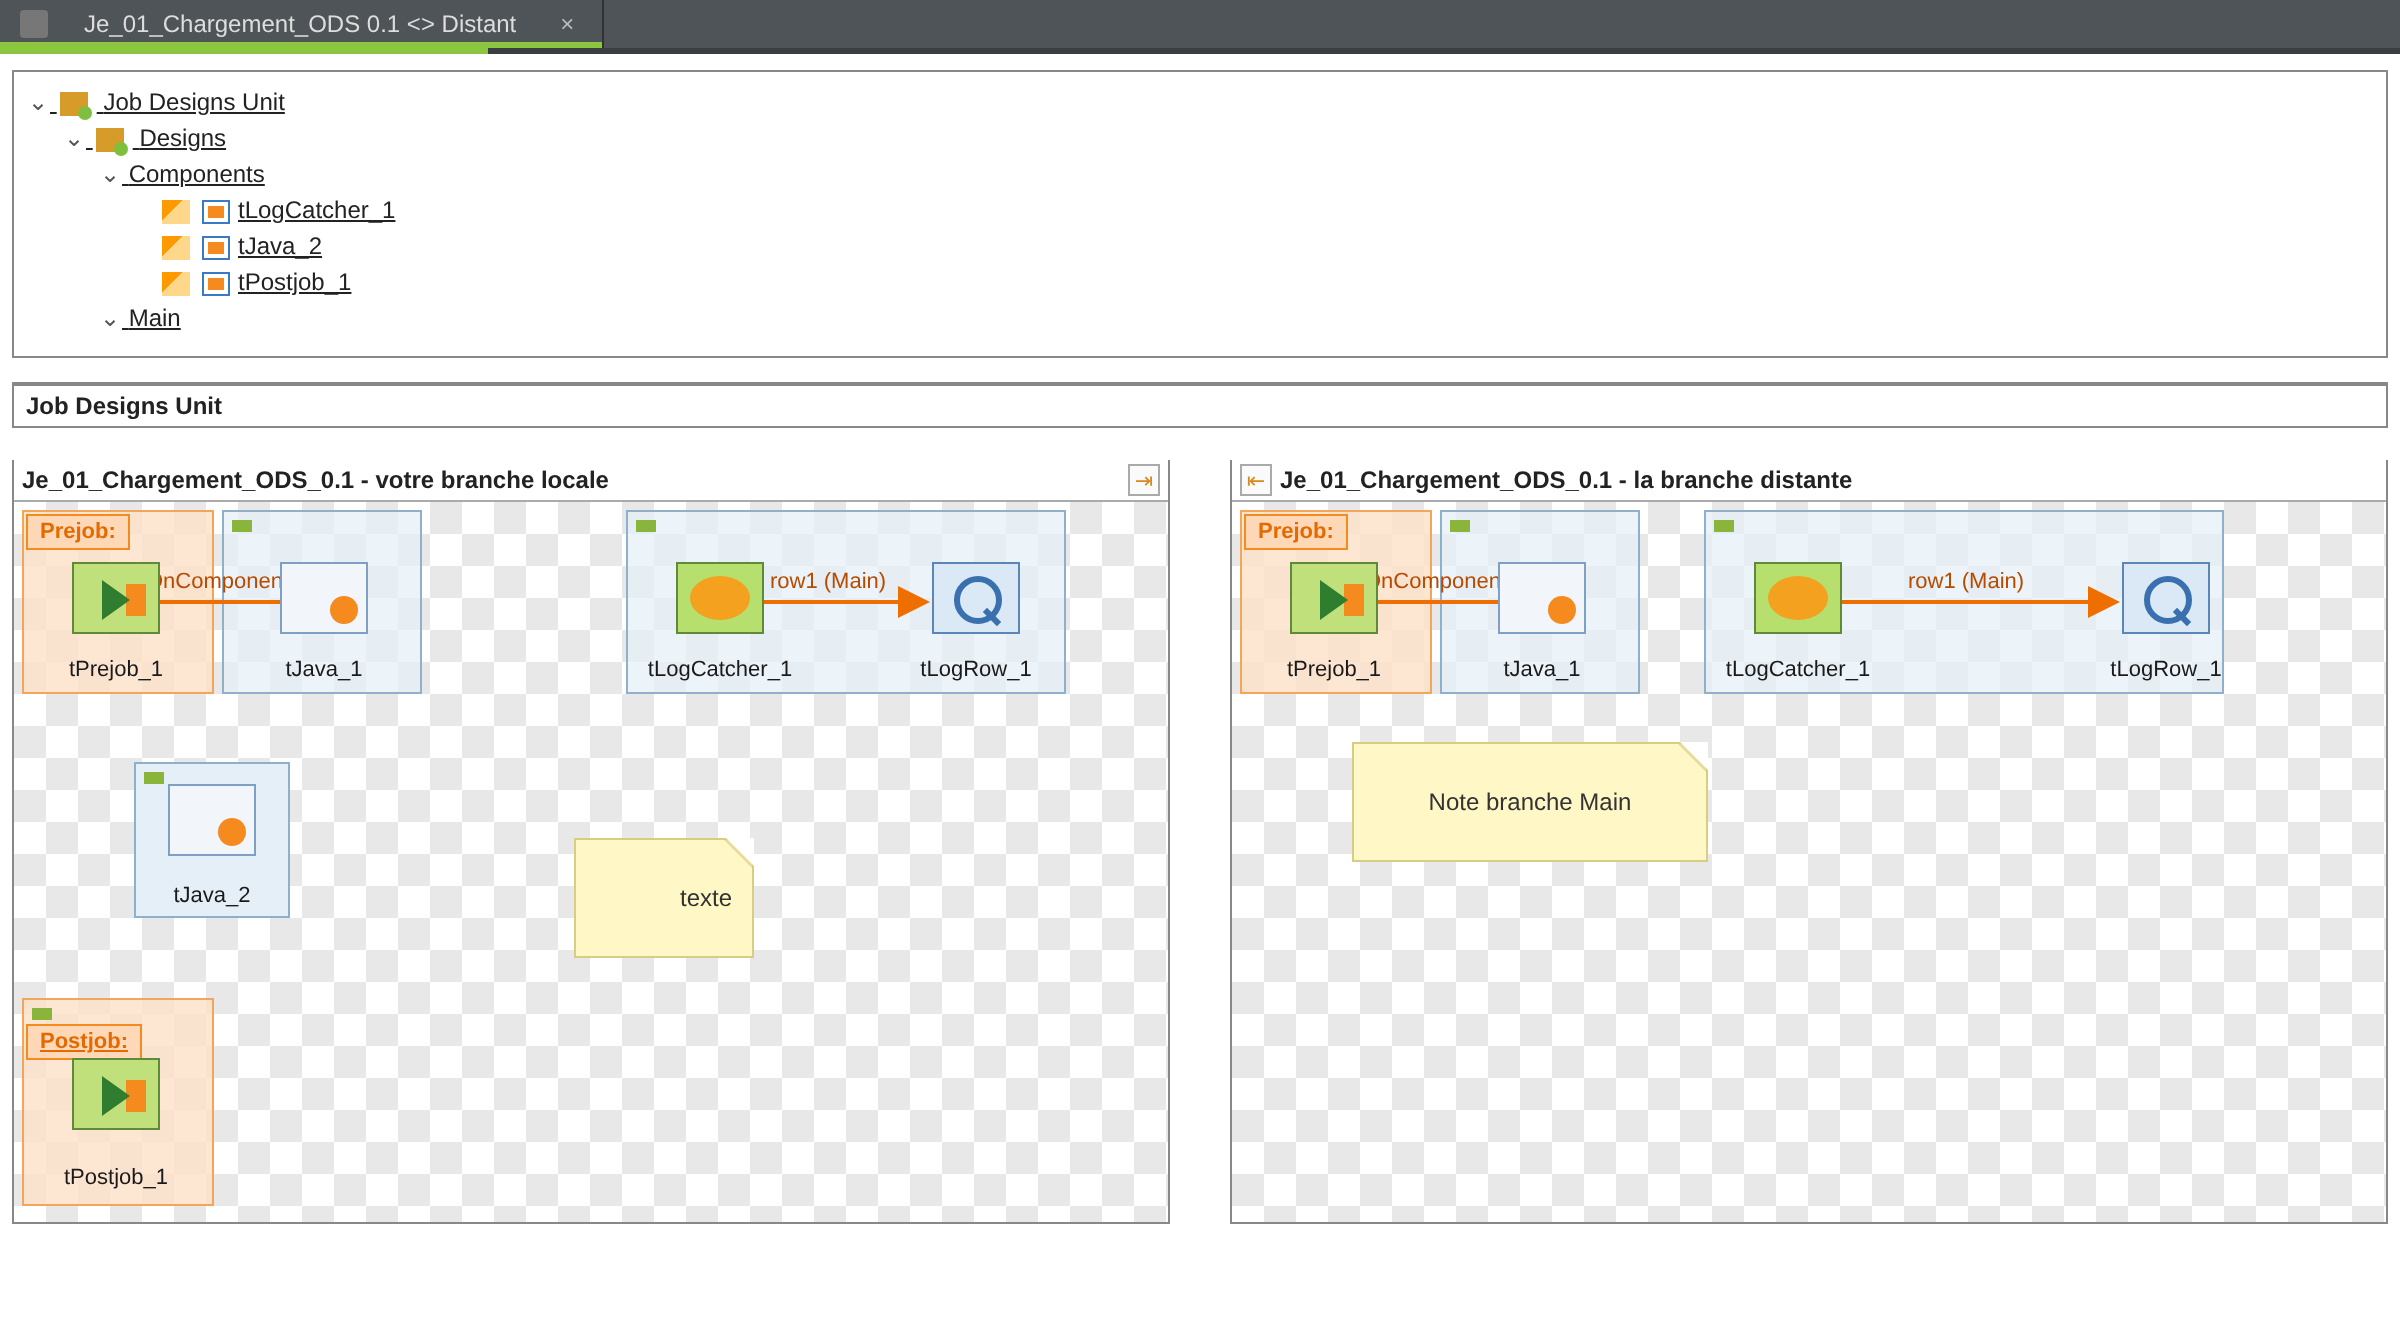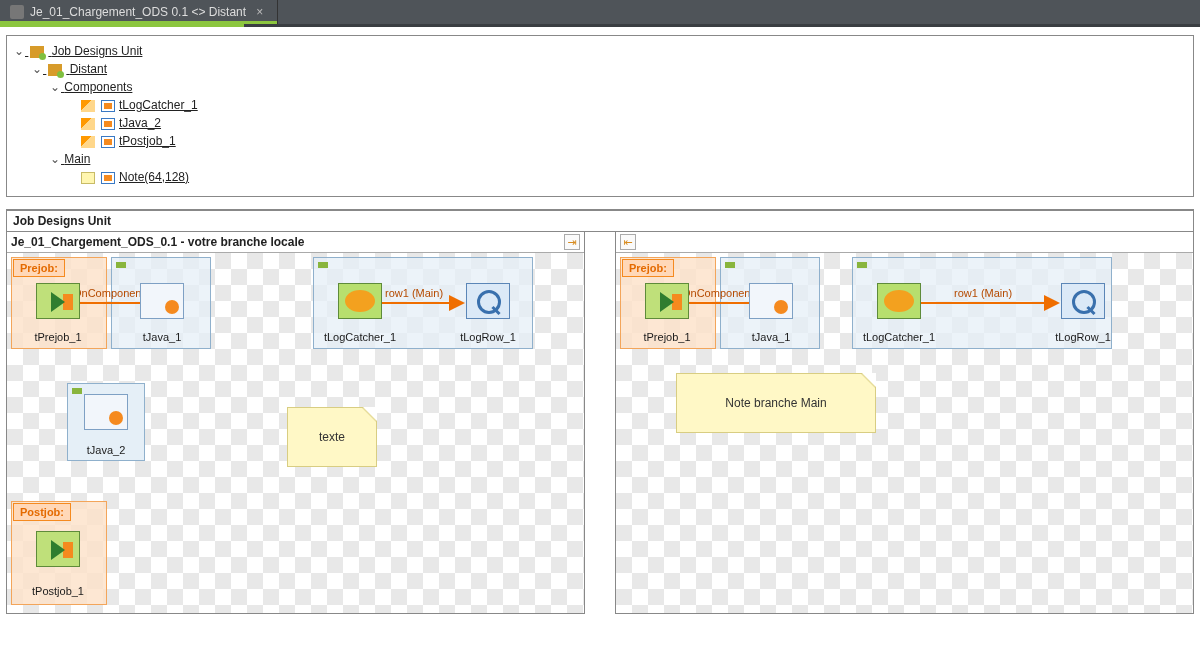--- a/index.html
+++ b/index.html
@@ -1,19 +1,19 @@
 <!DOCTYPE html>
 <html><head>
 <meta charset="utf-8">
 <style>
   * { box-sizing: border-box; }
   html, body { margin:0; padding:0; height:100%; font-family: "Segoe UI", Tahoma, sans-serif; font-size:12px; color:#222; background:#fff;}
   
   .tab-bar { background:#4f5459; height:24px; display:flex; align-items:stretch; }
-  .tab { background:#4f5459; color:#ddd; padding:4px 10px; display:flex; align-items:center; gap:6px; border-right:1px solid #333; position:relative;}
+  .tab { background:#4f5459; color:#ddd; padding:4px 10px; display:flex; align-items:center; gap:18px; border-right:1px solid #333; position:relative;}
   .tab.active::after{content:"";position:absolute;left:0;right:0;bottom:0;height:3px;background:#8cc63f;}
   .tab .tab-icon{ width:14px; height:14px; background:#777; border-radius:2px; display:inline-block;}
   .tab .close{ color:#bbb; cursor:pointer; padding:0 4px;}
   .accent-strip{ height:3px; background:#8cc63f; width:244px;}
   .accent-rest{ height:3px; background:#3a3e42;}
   .accent-row{ display:flex;}
   
   .outline-wrap{ border:1px solid #888; margin:8px 6px 0 6px; padding:6px 6px 10px 6px;}
   .tree{ list-style:none; margin:0; padding:0;text-decoration:underline;}
   .tree ul{ list-style:none; margin:0; padding-left:18px;}
@@ -22,21 +22,21 @@
   .tree .ico{ display:inline-block; width:14px; height:12px; margin:0 4px 0 2px; vertical-align:middle; }
   .ico.folder2{ background:#d79b2a; position:relative;}
   .ico.folder2::after{content:"";position:absolute;right:-2px;bottom:-2px;width:7px;height:7px;background:#7fbf3f;border-radius:50%;}
   .ico.comp{ background:linear-gradient(135deg,#f90 40%,#ffd78a 40%);}
   .ico.note{ background:#fff6b0;border:1px solid #c8bb66;}
   .ico.ref{ background:#fff;border:1px solid #3a79c4; position:relative;}
   .ico.ref::after{content:"";position:absolute;inset:2px;background:#f58a1f;}
   
   .section-hdr{ border:1px solid #888; border-top:2px solid #888; margin:12px 6px 0 6px; padding:3px 6px; font-weight:bold; background:#fff;}
   
-  .compare-row{ display:flex; margin:0 6px; gap:30px;}
+  .compare-row{ display:flex; margin:16px 6px; gap:30px;}
   .compare-pane{ flex:1; border:1px solid #888; border-top:none; }
   .pane-hdr{ display:flex; align-items:center; gap:4px; padding:2px 4px; border-bottom:1px solid #aaa; background:#fff;}
   .pane-title{ font-weight:bold;}
   .mini-btn{ width:16px;height:16px;border:1px solid #aaa;display:inline-flex;align-items:center;justify-content:center;background:#fafafa;color:#d78b1f;font-size:11px;cursor:pointer;}
   .pane-hdr .spacer{ flex:1;}
   
   .canvas{
     position:relative; height:360px;
     background-color:#fff;
     background-image:
@@ -74,21 +74,21 @@
   .node-group .gmark{ position:absolute; left:4px; top:4px; width:10px; height:6px; background:#89b53d;}
   .link-lbl{ position:absolute; font-size:11px; color:#b54a00;}
   svg.arrows{ position:absolute; inset:0; width:100%; height:100%; pointer-events:none;}
   .note-box{
     position:absolute; background:#fff8c6; border:1px solid #d8cd82;
     padding:8px 10px; font-size:12px; color:#333;
   }
   .note-box::before{content:"";position:absolute;top:0;right:0;border-style:solid;border-width:0 14px 14px 0;border-color:transparent #e6dc9a transparent transparent;}
   .note-box::after{content:"";position:absolute;top:0;right:0;border-style:solid;border-width:0 14px 14px 0;border-color:transparent #fff transparent transparent; transform:translate(1px,-1px);}
   .note-box.sm{ width:90px; height:60px; display:flex; align-items:center; justify-content:center;}
-  .note-box.lg{ width:200px; height:60px; display:flex; align-items:center; justify-content:center;}
+  .note-box.lg{ width:178px; height:60px; display:flex; align-items:center; justify-content:center;}
 </style>
 </head>
 <body>
 
 <div class="tab-bar">
   <div class="tab active">
     <span class="tab-icon"></span>
     <span>Je_01_Chargement_ODS 0.1 &lt;&gt; Distant</span>
     <span class="close">×</span>
   </div>
@@ -101,36 +101,35 @@
 <div class="outline-wrap">
   <ul class="tree">
     <li>
       <span class="tw">⌄</span>
       <span class="ico folder2"></span>
       <span>Job Designs Unit</span>
       <ul>
         <li>
           <span class="tw">⌄</span>
           <span class="ico folder2"></span>
-          <span>Distant</span>
+          <span>Designs</span>
           <ul>
             <li>
               <span class="tw">⌄</span>
               <span>Components</span>
               <ul>
                 <li><span class="tw"></span><span class="ico comp"></span><span class="ico ref"></span><span>tLogCatcher_1</span></li>
                 <li><span class="tw"></span><span class="ico comp"></span><span class="ico ref"></span><span>tJava_2</span></li>
                 <li><span class="tw"></span><span class="ico comp"></span><span class="ico ref"></span><span>tPostjob_1</span></li>
               </ul>
             </li>
             <li>
               <span class="tw">⌄</span>
               <span>Main</span>
               <ul>
-                <li><span class="tw"></span><span class="ico note"></span><span class="ico ref"></span><span>Note(64,128)</span></li>
               </ul>
             </li>
           </ul>
         </li>
       </ul>
     </li>
   </ul>
 </div>
 
 <div class="section-hdr">
@@ -185,38 +184,39 @@
       <div class="node" style="left:442px;top:20px;border:none;background:transparent;height:74px;width:78px;">
         <div class="nimg mag"></div>
         <div class="nlabel">tLogRow_1</div>
       </div>
 
       <div class="node" style="left:60px;top:130px;">
         <span class="nmark"></span>
         <div class="nimg doc"></div>
         <div class="nlabel">tJava_2</div>
       </div>
-      <div class="note-box sm" style="left:280px;top:154px;">
+      <div class="note-box sm" style="left:280px;top:168px;justify-content:flex-end;">
         <span>texte</span>
       </div>
 
       <div class="node-group hl" style="left:4px;top:248px;width:96px;height:104px;">
           <span class="gmark"></span>
         </div>
-      <div class="pill post" style="left:6px;top:250px;">Postjob:</div>
+      <div class="pill post" style="left:6px;top:261px;text-decoration:underline;">Postjob:</div>
       <div class="node hl" style="left:12px;top:268px;border:none;background:transparent;height:80px;width:78px;">
         <div class="nimg play"></div>
         <div class="nlabel">tPostjob_1</div>
       </div>
     </div>
   </div>
 
   <div class="compare-pane">
     <div class="pane-hdr">
       <span class="mini-btn">⇤</span>
+      <span class="pane-title">Je_01_Chargement_ODS_0.1 - la branche distante</span>
       <span class="spacer"></span>
     </div>
     <div class="canvas">
       <div class="node-group hl" style="left:4px;top:4px;width:96px;height:92px;">
           <span class="gmark"></span>
         </div>
       <div class="pill pre" style="left:6px;top:6px;">Prejob:</div>
       <div class="node-group" style="left:104px;top:4px;width:100px;height:92px;">
           <span class="gmark"></span>
         </div>

